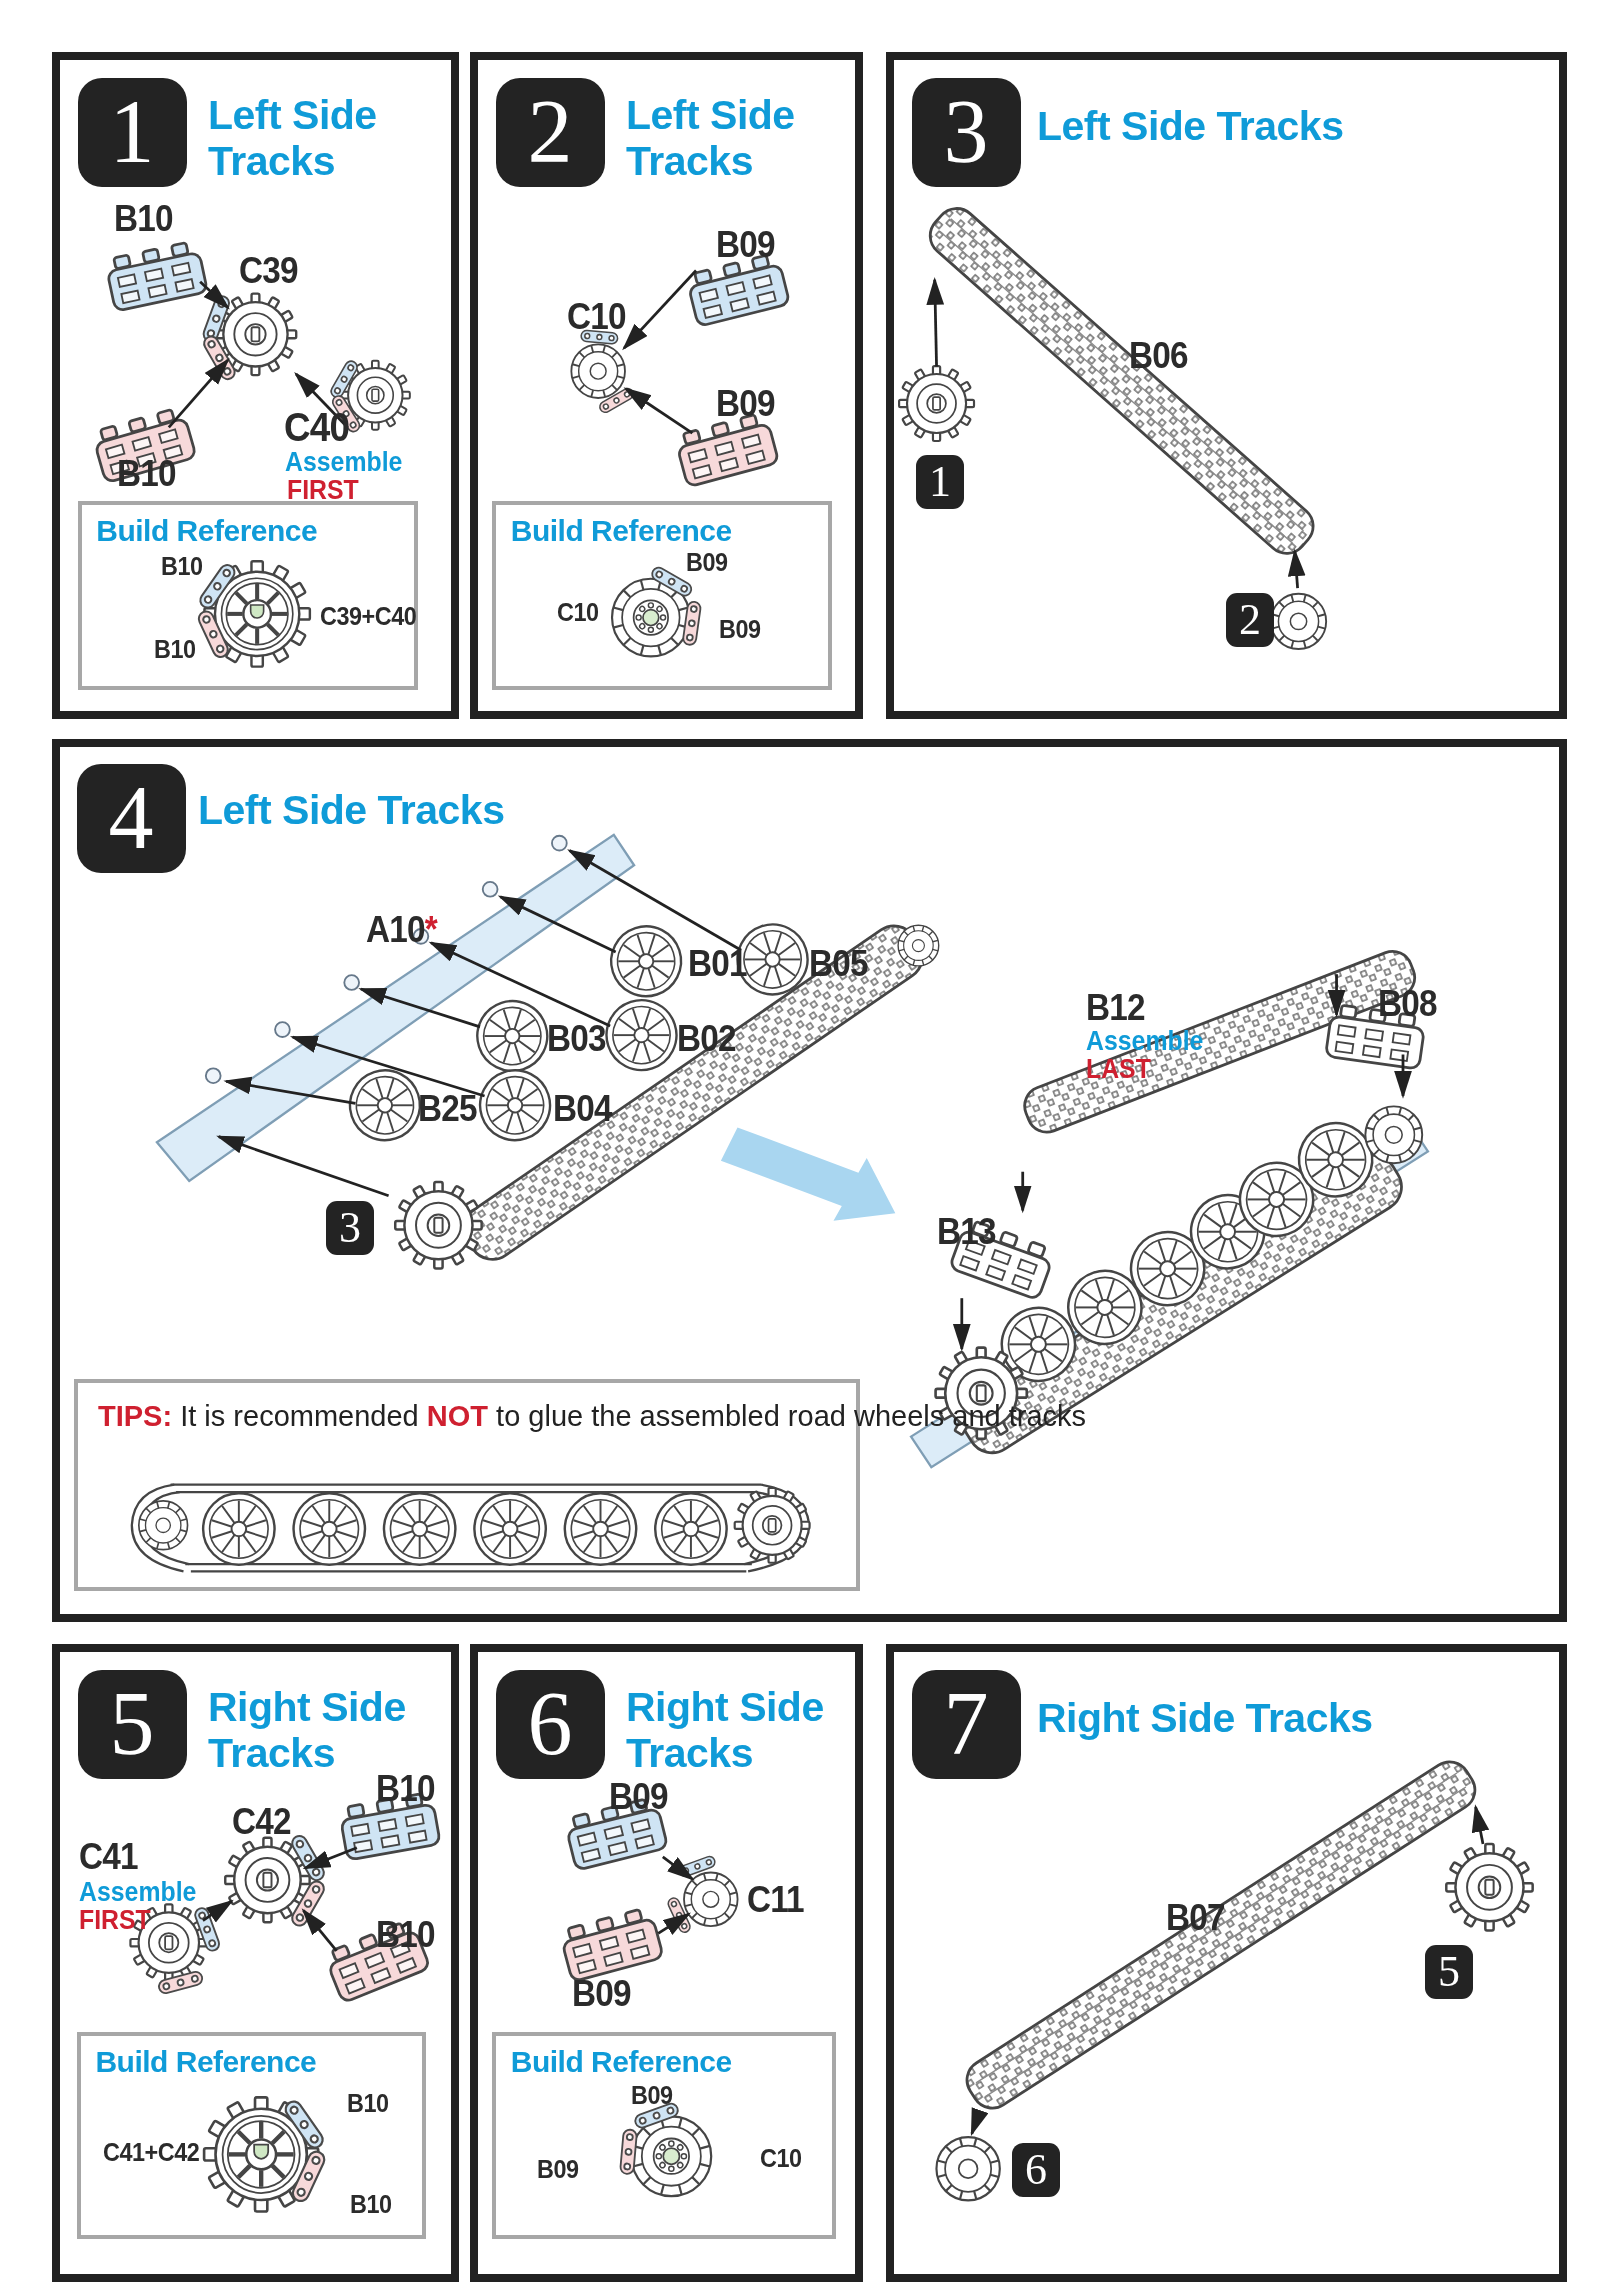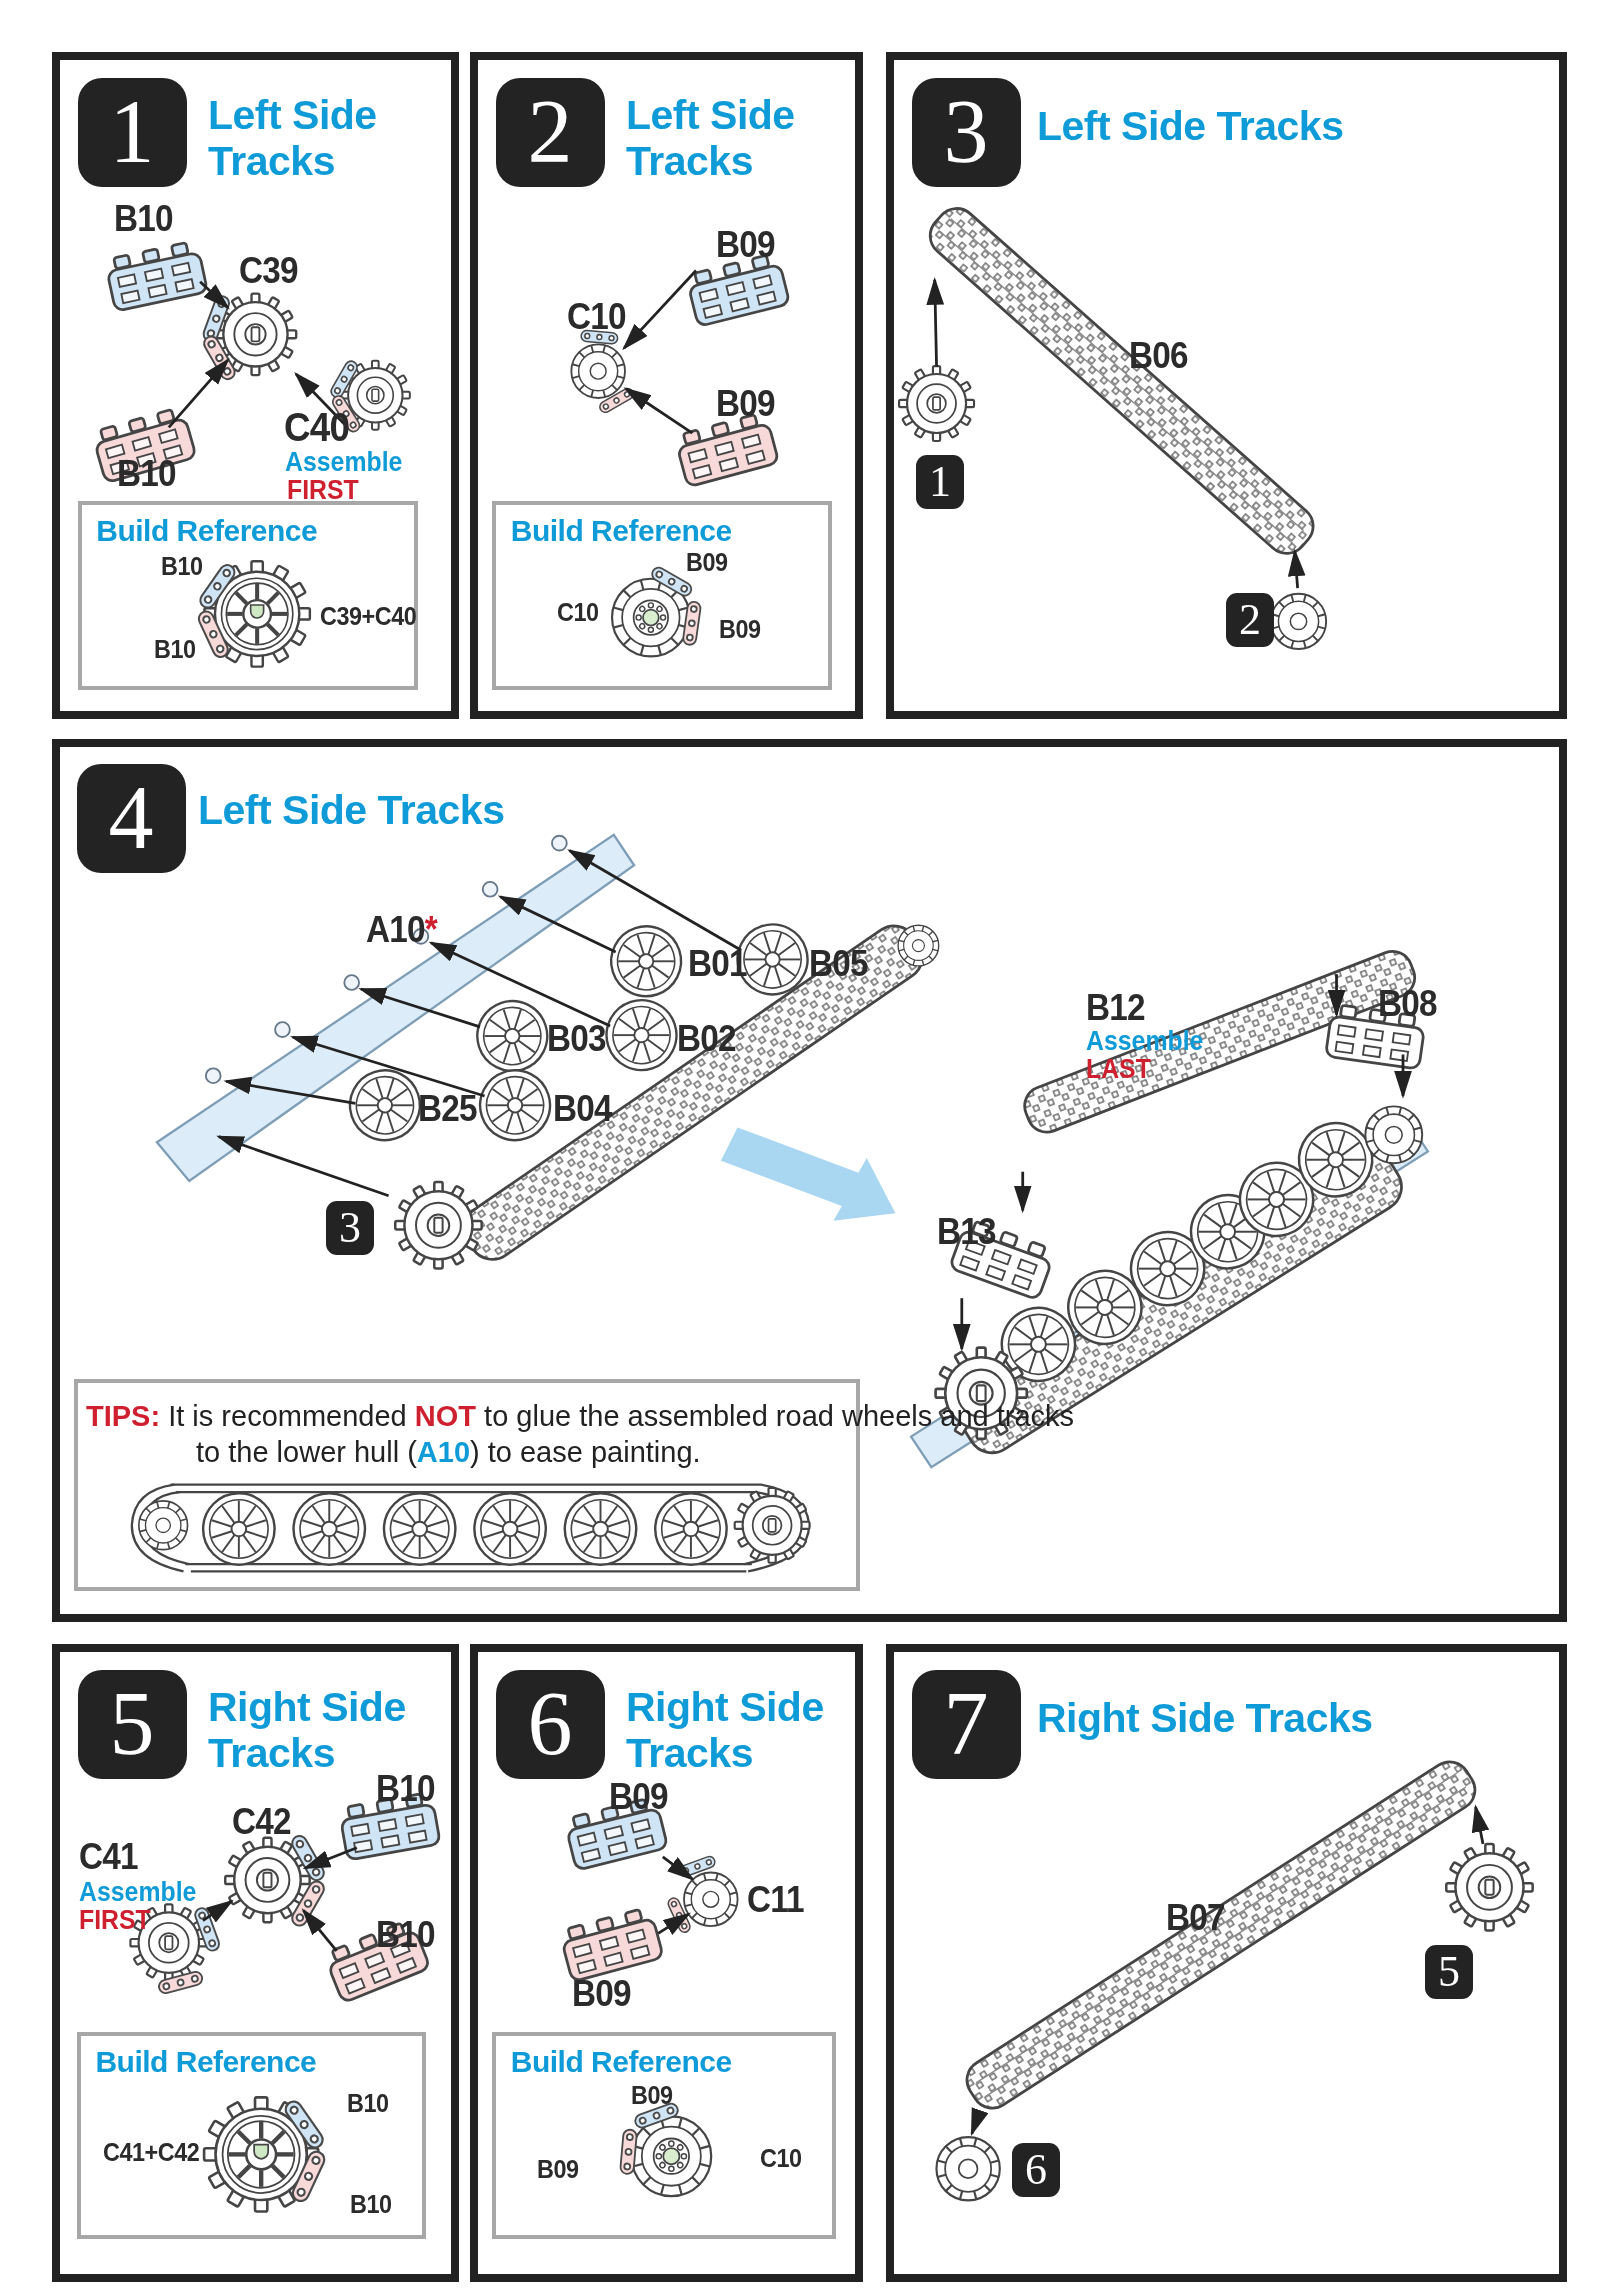--- a/index.html
+++ b/index.html
@@ -410,22 +410,21 @@
     <div class="plabel" style="left:617px;top:273px;">B02</div>
     <div class="plabel" style="left:358px;top:343px;">B25</div>
     <div class="plabel" style="left:493px;top:343px;">B04</div>
     <div class="marker" style="left:266px;top:454px;">3</div>
     <div class="plabel" style="left:1026px;top:242px;">B12</div>
     <div class="subnote blue" style="left:1026px;top:281px;">Assemble</div>
     <div class="subnote red" style="left:1026px;top:309px;">LAST</div>
     <div class="plabel" style="left:1318px;top:238px;">B08</div>
     <div class="plabel" style="left:877px;top:466px;">B13</div>
     <div class="tipsbox" style="left:14px;top:632px;width:786px;height:212px;">
-      <div class="tipsline" style="left:8px;top:14.8px;"><b class="red">TIPS:</b> <span>It is recommended </span><b class="red">NOT</b><span> to glue the assembled road wheels and tracks</span></div>
-      <div class="tipsline" style="left:118px;top:51px;"><span>to the lower hull (</span><b class="blue">A10</b><span>) to ease painting.</span></div>
+      <div class="tipsline" style="left:20px;top:14.8px;"><b class="red">TIPS:</b> <span>It is recommended </span><b class="red">NOT</b><span> to glue the assembled road wheels and tracks</span></div>
       <svg class="canvas" style="left:3.7px;top:85px;" width="775" height="122" viewBox="0 0 840 132">
         <g stroke="#454545" stroke-width="2.5" fill="none">
           <line x1="96" y1="18" x2="736" y2="18"></line>
             <line x1="102" y1="26" x2="730" y2="26"></line>
           <line x1="112" y1="104" x2="726" y2="104"></line>
             <line x1="118" y1="112" x2="720" y2="112"></line>
           <path d="M100,18 Q56,24 54,62 Q54,100 110,112"></path>
           <path d="M106,26 Q68,30 66,62 Q66,94 116,104"></path>
           <path d="M736,18 Q784,26 788,60 Q790,98 722,112"></path>
           <path d="M730,26 Q772,32 774,60 Q776,92 718,104"></path>

